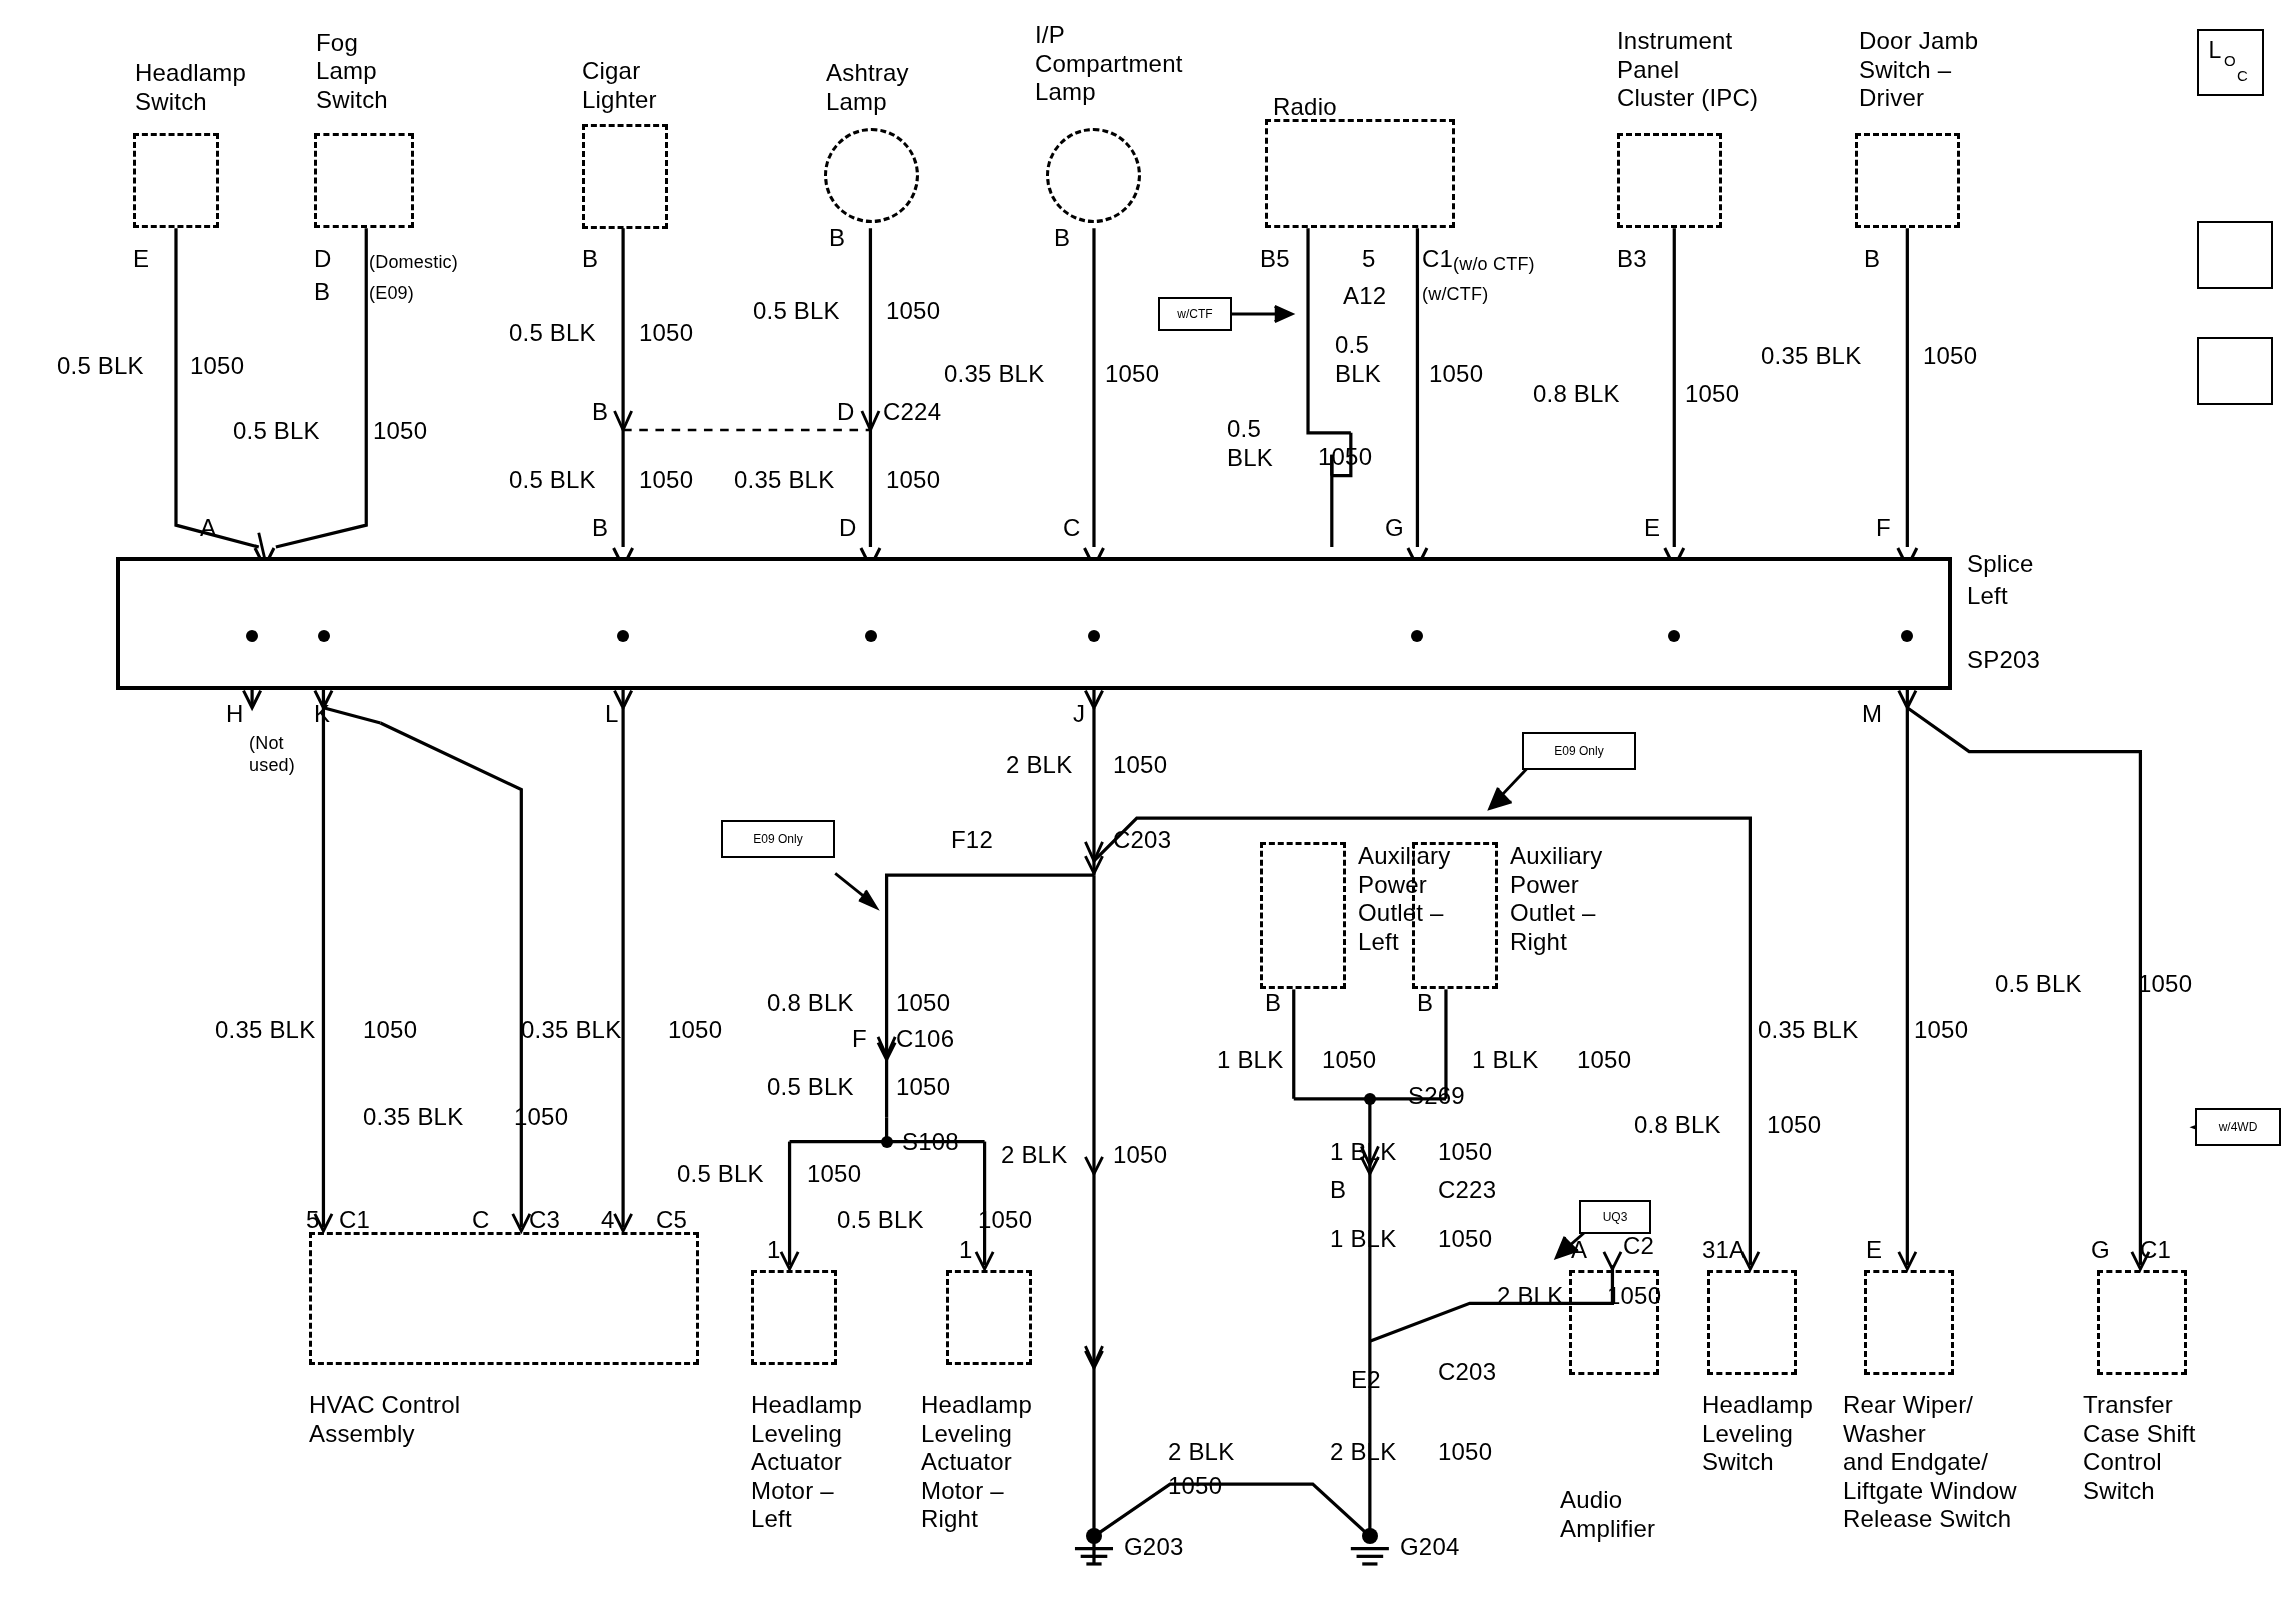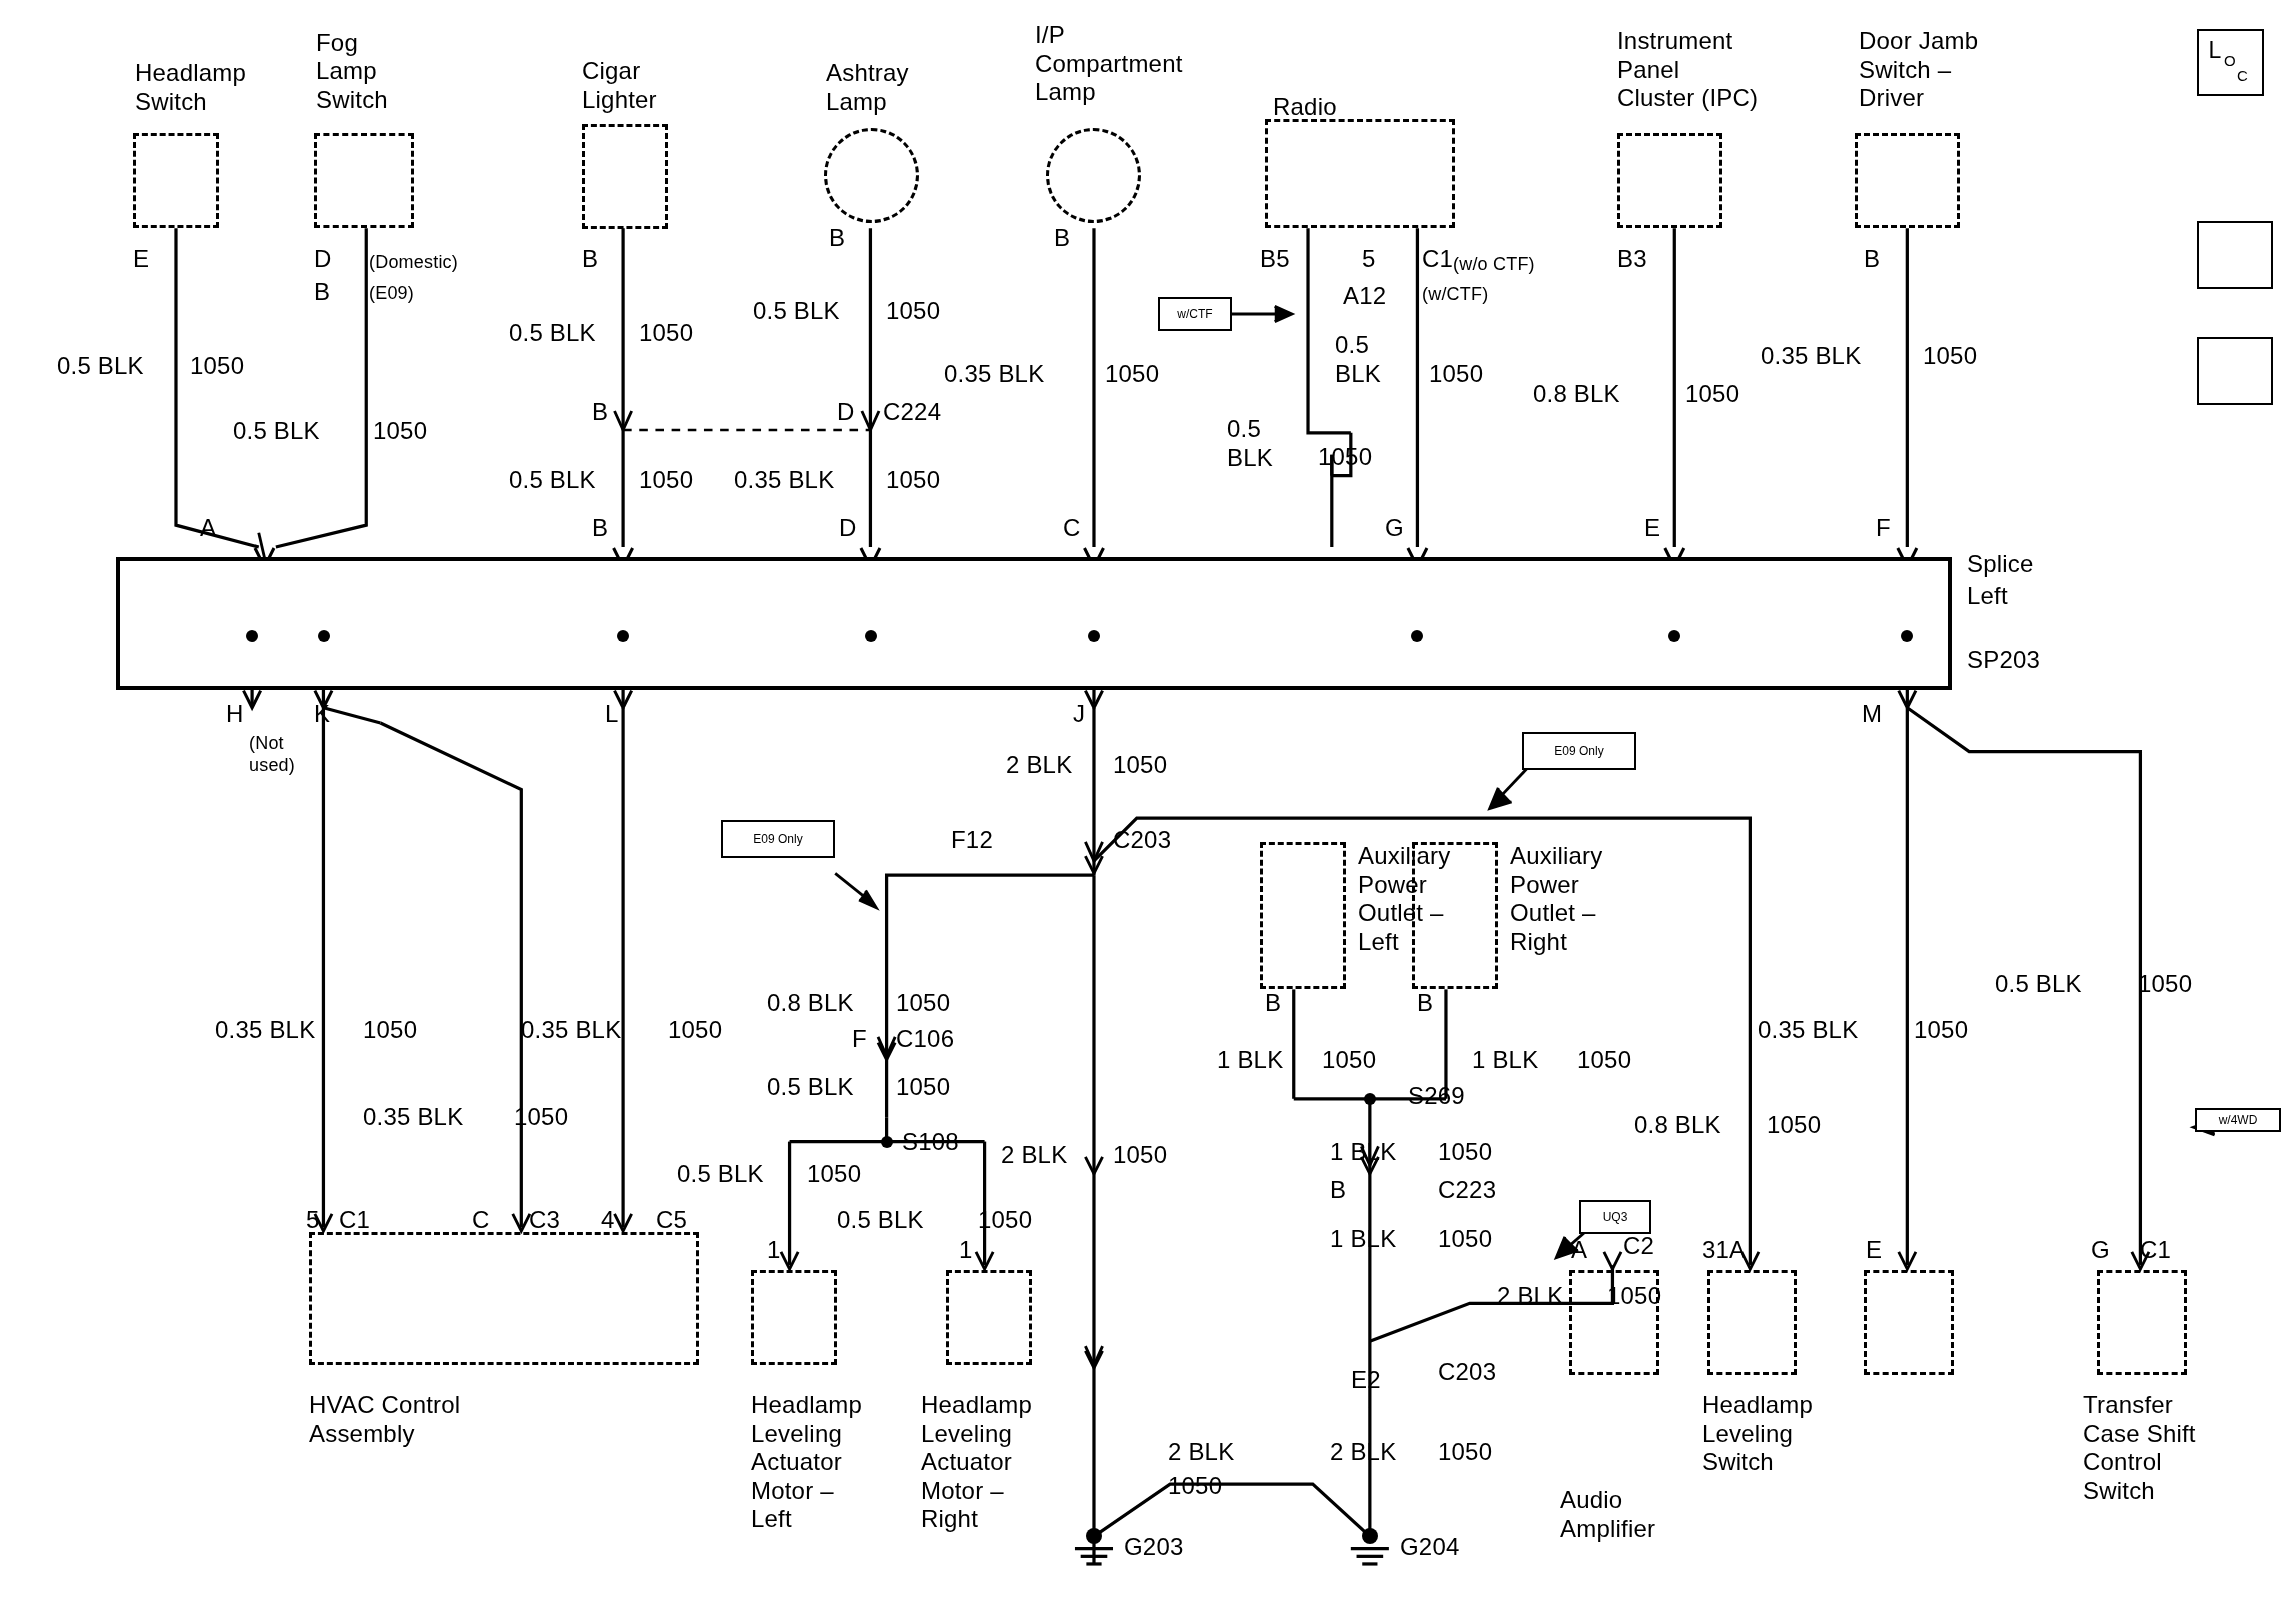--- a/index.html
+++ b/index.html
@@ -402,33 +402,38 @@
 Left</div>
   <div class="lbl" style="left:1510px;top:842px;">Auxiliary
 Power
 Outlet –
 Right</div>
   <div class="lbl" style="left:1560px;top:1486px;">Audio
 Amplifier</div>
   <div class="lbl" style="left:1702px;top:1391px;">Headlamp
 Leveling
 Switch</div>
+  <div class="lbl" style="left:1843px;top:1391px;">Rear Wiper/
+Washer
+and Endgate/
+Liftgate Window
+Release Switch</div>
   <div class="lbl" style="left:2083px;top:1391px;">Transfer
 Case Shift
 Control
 Switch</div>
 
   <div class="lbl" style="left:1124px;top:1533px;">G203</div>
   <div class="lbl" style="left:1400px;top:1533px;">G204</div>
 
   <div class="tagbox" style="left:1158px;top:297px;width:74px;height:34px;">w/CTF</div>
   <div class="tagbox" style="left:721px;top:820px;width:114px;height:38px;">E09 Only</div>
   <div class="tagbox" style="left:1522px;top:732px;width:114px;height:38px;">E09 Only</div>
   <div class="tagbox" style="left:1579px;top:1200px;width:72px;height:34px;">UQ3</div>
-  <div class="tagbox" style="left:2195px;top:1108px;width:86px;height:24px;">w/4WD</div>
+  <div class="tagbox" style="left:2195px;top:1108px;width:86px;height:38px;">w/4WD</div>
 
   <div class="navbox" style="left:2197px;top:28.5px;width:67px;height:67px;">
     <div class="lbl" style="left:9.5px;top:5.7px;font-size:23px;">L</div>
     <div class="lbl sm" style="left:25px;top:19px;font-size:15px;">O</div>
     <div class="lbl sm" style="left:38px;top:34px;font-size:15px;">C</div>
   </div>
   <div class="navbox" style="left:2197px;top:221px;width:76px;height:68px;"></div>
   <div class="navbox" style="left:2197px;top:337px;width:76px;height:68px;"></div>
 
 </div>

